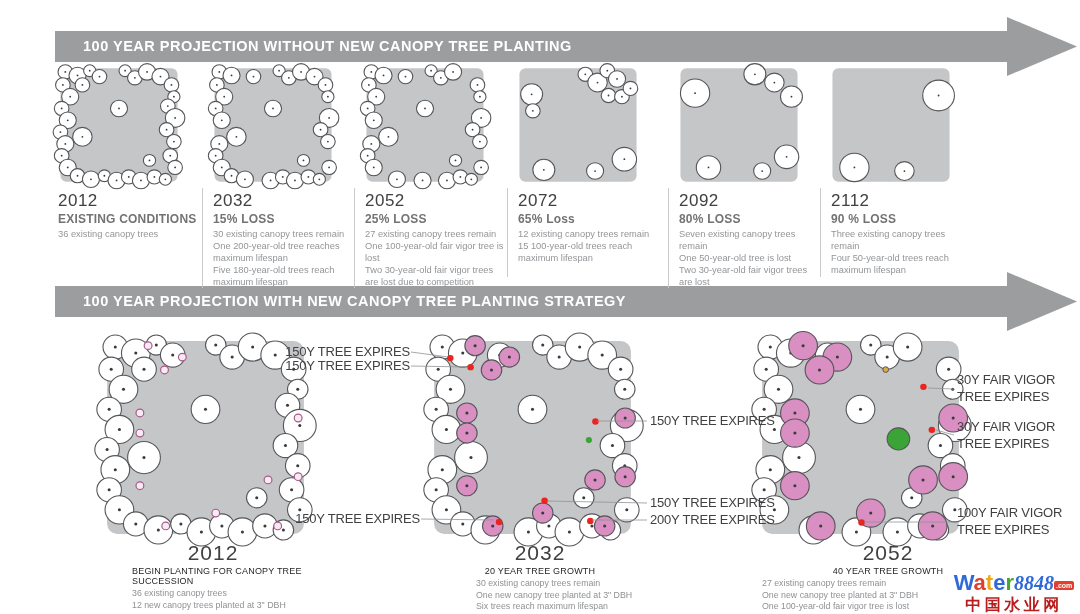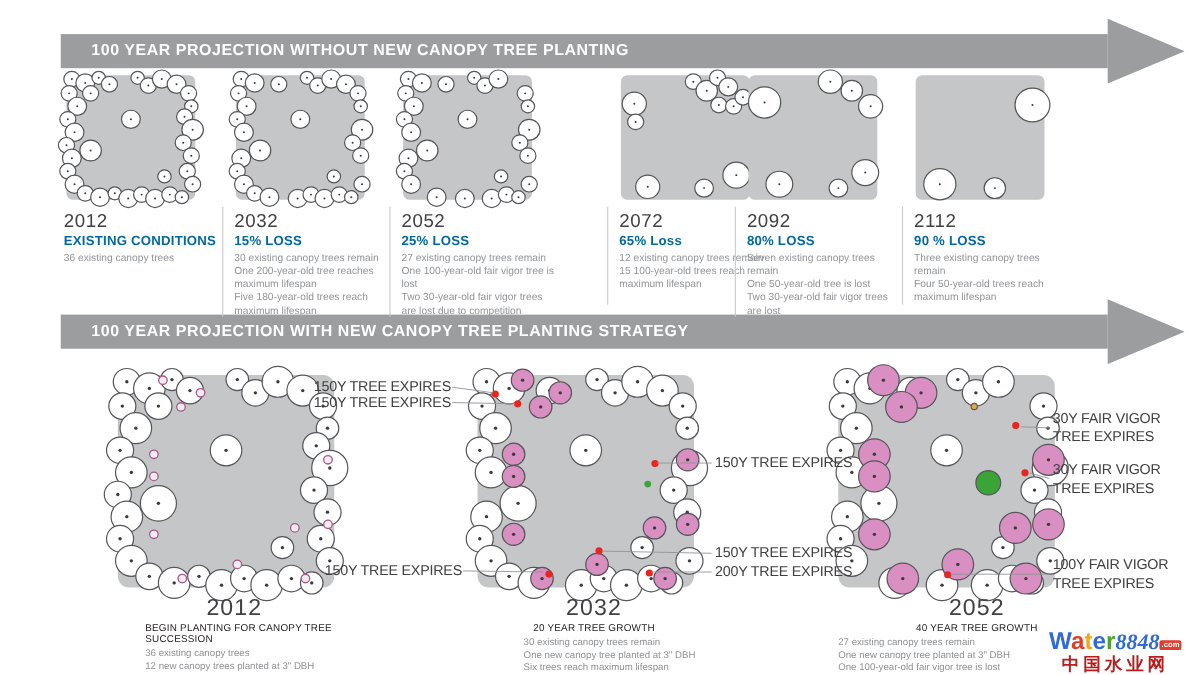--- a/index.html
+++ b/index.html
@@ -19,23 +19,23 @@
   .panel{position:absolute;}
   .plot{position:absolute;top:0;left:0;}
   .plot svg{display:block;width:100%;height:100%;overflow:visible;}
 
   
   .tp{top:66px;width:152px;height:210px;}
   .tp .plot{width:122px;height:118px;}
   .tp .cap{position:absolute;top:122px;left:0;width:142px;min-height:86px;padding-top:3px;}
   .tp.bordered .cap{left:-10px;padding-left:10px;border-left:1px solid #c9cacb;}
   .tp .year{font-size:17px;color:#414042;letter-spacing:.5px;}
-  .tp .sub{font-size:12px;font-weight:bold;color:#0369a1;margin:1px 0 3px 0;letter-spacing:.2px;}
+  .tp .sub{font-size:12px;font-weight:bold;color:#737373;margin:1px 0 3px 0;letter-spacing:.2px;}
   .tp .dline{font-size:9.3px;color:#939598;line-height:1.28;}
-  .tp1{left:58px;}.tp2{left:212px;}.tp3{left:364px;}.tp4{left:517px;margin-left:45px;}.tp5{left:678px;}.tp6{left:830px;}
+  .tp1{left:58px;}.tp2{left:212px;}.tp3{left:364px;}.tp4{left:517px;}.tp5{left:678px;}.tp6{left:830px;}
 
   
   .bp{top:337px;width:260px;height:275px;}
   .bp .plot{width:205px;height:201px;}
   .bp .cap{position:absolute;top:204px;left:-20px;width:260px;text-align:center;}
   .bp .year{font-size:21px;color:#414042;letter-spacing:1px;}
   .bp .title{font-size:9px;font-weight:normal;color:#231f20;margin:1px 0 2px 0;letter-spacing:.2px;}
   .bp .lines{text-align:left;}
   .bp .dline{font-size:8.8px;color:#8f9194;line-height:1.32;white-space:nowrap;}
   .bp1{left:103px;}.bp2{left:430px;}.bp3{left:758px;}

